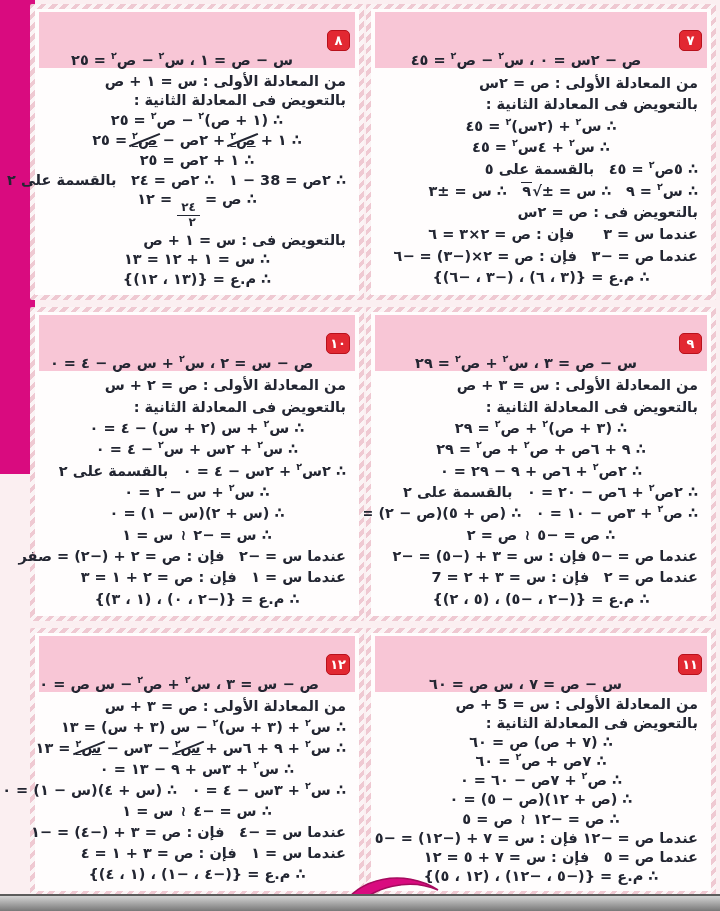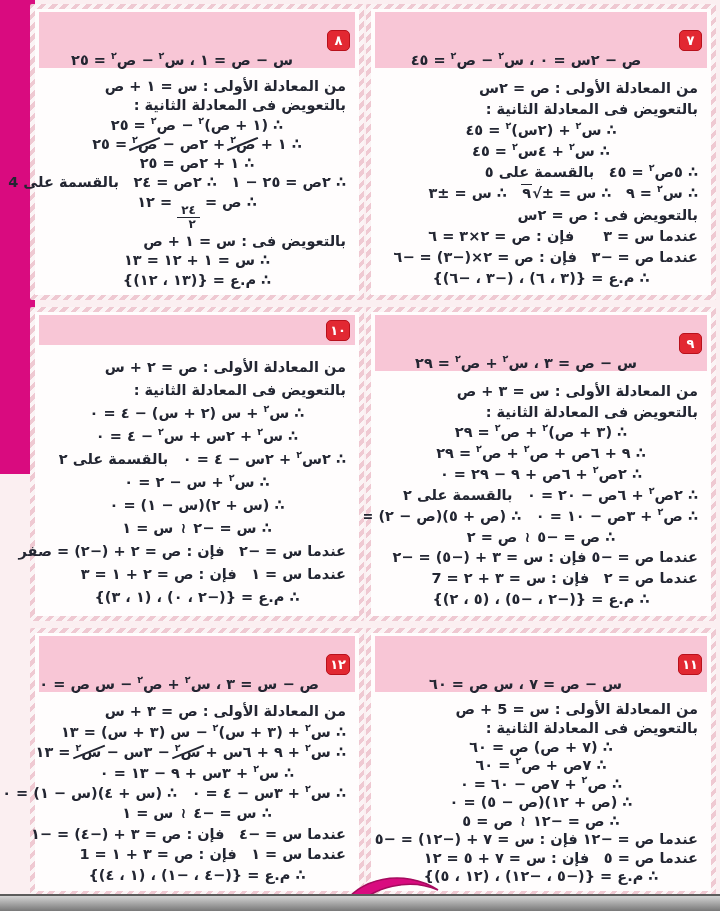--- a/index.html
+++ b/index.html
@@ -33,30 +33,30 @@
   }
   .badge{
     flex:0 0 auto;min-width:23px;height:21px;padding:0 3px;box-sizing:border-box;
     background:var(--badge,#e22832);color:#fff;border:1px solid #b8111c;border-radius:5px;
     display:flex;align-items:center;justify-content:center;
     font-size:13px;font-weight:bold;
   }
   .eq{flex:1;text-align:center;font-weight:bold;font-size:14.5px;color:var(--ink,#232632);white-space:nowrap;margin-top:40px;}
   .lines{
     flex:1;display:flex;flex-direction:column;justify-content:space-evenly;
-    padding:8px 9px 2px;
+    padding:2px 9px 2px;
   }
   .line{
     font-size:14.5px;font-weight:bold;color:var(--ink,#232632);
     text-align:right;white-space:nowrap;line-height:1.25;
   }
   .line.center{text-align:center;}
   sup{font-size:9.5px;line-height:0;}
   
-  .strike{position:relative;display:inline-block;}
+  .strike{position:relative;display:inline-block;text-decoration:underline;}
   .strike::after{
     content:"";position:absolute;left:-4px;right:-4px;top:46%;height:1.6px;
     background:var(--ink,#232632);transform:rotate(-22deg);
   }
   
   .rad{border-top:1.6px solid currentColor;padding:0 1px;}
   
   .frac{display:inline-flex;flex-direction:column;vertical-align:-7px;line-height:1.1;font-size:12px;text-align:right;}
   .frac .fn{border-bottom:1.4px solid currentColor;padding:0 4px;}
   .frac .fd{padding:0 4px;}
@@ -141,35 +141,36 @@
       <header class="hdr">
         <span class="badge">٨</span>
         <span class="eq">س − ص = ١ ، س<sup>٢</sup> − ص<sup>٢</sup> = ٢٥</span>
       </header>
       <div class="lines">
             <div class="line">من المعادلة الأولى : س = ١ + ص</div>
             <div class="line">بالتعويض فى المعادلة الثانية :</div>
             <div class="line center">∴ (١ + ص)<sup>٢</sup> − ص<sup>٢</sup> = ٢٥</div>
             <div class="line center">∴ ١ + <span class="strike">ص<sup>٢</sup></span> + ٢ص − <span class="strike">ص<sup>٢</sup></span> = ٢٥</div>
             <div class="line center">∴ ١ + ٢ص = ٢٥</div>
-            <div class="line">∴ ٢ص = ٢٥ − ١ ∴ ٢ص = ٢٤ بالقسمة على 4</div>
+            <div class="line">∴ ٢ص = 38 − ١ ∴ ٢ص = ٢٤ بالقسمة على ٢</div>
             <div class="line center">∴ ص = <span class="frac">
                 <span class="fn">٢٤</span>
                 <span class="fd">٢</span>
               </span> = ١٢</div>
             <div class="line">بالتعويض فى : س = ١ + ص</div>
             <div class="line center">∴ س = ١ + ١٢ = ١٣</div>
             <div class="line center">∴ م.ع = {(١٣ ، ١٢)}</div>
           </div>
     </div>
   </section>
       <section class="stamp">
     <div class="box">
       <header class="hdr">
         <span class="badge">١٠</span>
+        <span class="eq">ص − س = ٢ ، س<sup>٢</sup> + س ص − ٤ = ٠</span>
       </header>
       <div class="lines">
             <div class="line">من المعادلة الأولى : ص = ٢ + س</div>
             <div class="line">بالتعويض فى المعادلة الثانية :</div>
             <div class="line center">∴ س<sup>٢</sup> + س (٢ + س) − ٤ = ٠</div>
             <div class="line center">∴ س<sup>٢</sup> + ٢س + س<sup>٢</sup> − ٤ = ٠</div>
             <div class="line">∴ ٢س<sup>٢</sup> + ٢س − ٤ = ٠ بالقسمة على ٢</div>
             <div class="line center">∴ س<sup>٢</sup> + س − ٢ = ٠</div>
             <div class="line center">∴ (س + ٢)(س − ١) = ٠</div>
             <div class="line center">∴ س = −٢ ≀ س = ١</div>
@@ -186,21 +187,21 @@
         <span class="eq">ص − س = ٣ ، س<sup>٢</sup> + ص<sup>٢</sup> − س ص = ٠</span>
       </header>
       <div class="lines">
             <div class="line">من المعادلة الأولى : ص = ٣ + س</div>
             <div class="line">∴ س<sup>٢</sup> + (٣ + س)<sup>٢</sup> − س (٣ + س) = ١٣</div>
             <div class="line">∴ س<sup>٢</sup> + ٩ + ٦س + <span class="strike">س<sup>٢</sup></span> − ٣س − <span class="strike">س<sup>٢</sup></span> = ١٣</div>
             <div class="line center">∴ س<sup>٢</sup> + ٣س + ٩ − ١٣ = ٠</div>
             <div class="line">∴ س<sup>٢</sup> + ٣س − ٤ = ٠ ∴ (س + ٤)(س − ١) = ٠</div>
             <div class="line center">∴ س = −٤ ≀ س = ١</div>
             <div class="line">عندما س = −٤ فإن : ص = ٣ + (−٤) = −١</div>
-            <div class="line">عندما س = ١ فإن : ص = ٣ + ١ = 1</div>
+            <div class="line">عندما س = ١ فإن : ص = ٣ + ١ = ٤</div>
             <div class="line center">∴ م.ع = {(−٤ ، −١) ، (١ ، ٤)}</div>
           </div>
     </div>
   </section>
     </div>
   <svg class="curl" viewBox="0 0 104 38" aria-hidden="true">
     <path d="M4,38 C18,8 66,-2 100,20 C72,8 34,16 18,38 Z" fill="#d90b7f" stroke="#a50b5e" stroke-width="1.5"></path>
   </svg>
   <div class="bottom-bar"></div>
 </div>

